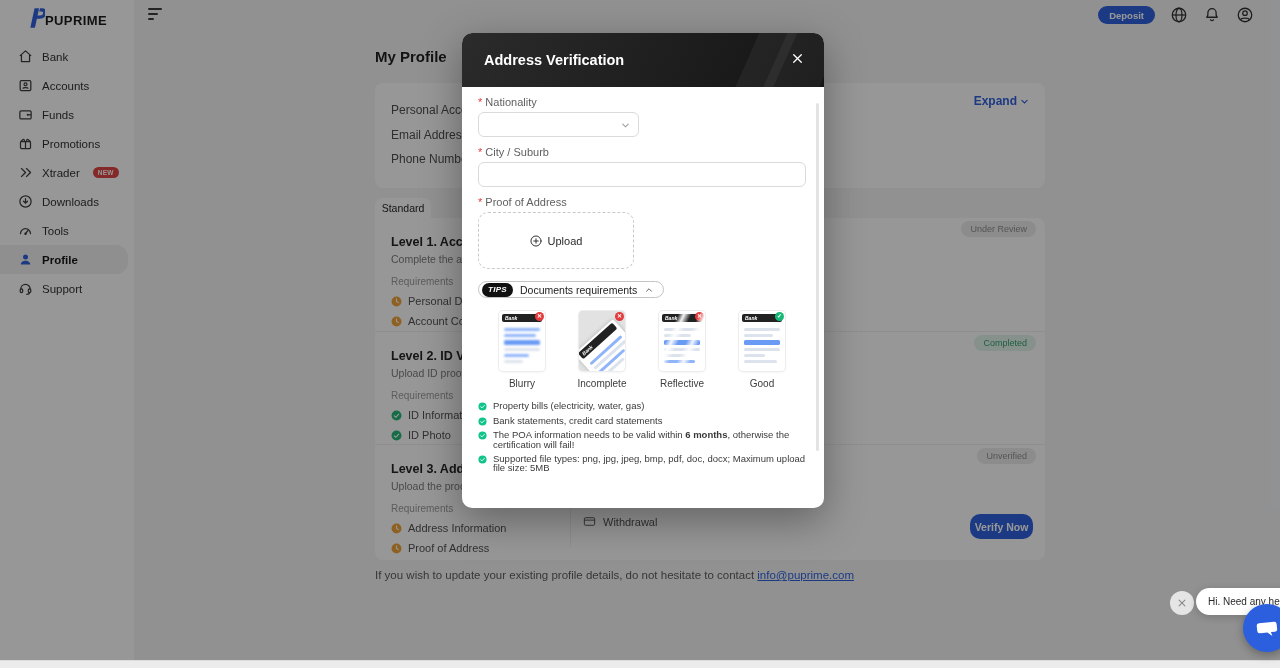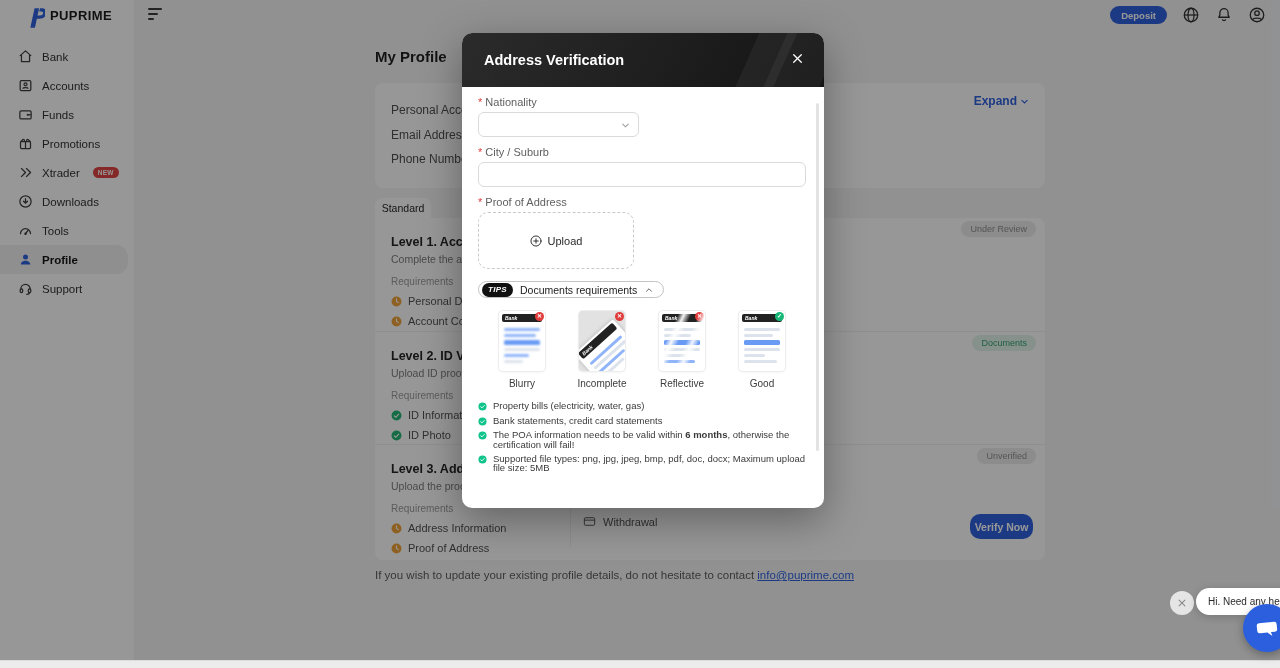--- a/index.html
+++ b/index.html
@@ -2,31 +2,31 @@
 <html style="--brand-blue: #2c5fdd; --red: #e04040; --green: #21b573; --orange: #f0a236;"><head>
 <meta charset="utf-8">
 <style>
   * { margin:0; padding:0; box-sizing:border-box; }
   html,body { width:1280px; height:668px; overflow:hidden; }
   body { font-family:"Liberation Sans", sans-serif; background:#f4f5f7; }
   #app { position:relative; width:1280px; height:668px; background:#f4f5f7; overflow:hidden; }
 
   
   .sidebar { position:absolute; left:0; top:0; width:134px; height:668px; background:#fff; z-index:1; }
-  .logo { display:flex; align-items:flex-start; gap:5px; padding:8px 0 14px 28px; }
+  .logo { display:flex; align-items:flex-end; padding:8px 0 14px 28px; }
   .logo-text { font-size:13px; font-weight:800; letter-spacing:.4px; color:#171717; }
   .nav-item { position:relative; display:flex; align-items:center; gap:9px; height:29px; padding-left:18px; cursor:pointer; }
   .nav-item.active { background:#f1f1f1; border-radius:0 12px 12px 0; margin-right:6px; }
   .nav-label { font-size:11.5px; color:#2e2e2e; }
   .nav-item.active .nav-label { font-weight:700; color:#111; }
   .nav-ic { width:15px; height:15px; display:flex; align-items:center; justify-content:center; }
   .new-badge { background:var(--red,#cf3434); color:#fff; font-size:6.5px; font-weight:700; border-radius:7px; padding:2px 5px; margin-left:4px; letter-spacing:.3px; }
 
   
-  .topbar { position:absolute; left:134px; top:0; right:0; height:31px; z-index:1; }
+  .topbar { position:absolute; left:134px; top:0; right:12px; height:31px; z-index:1; }
   .hamburger { position:absolute; left:14px; top:8px; width:16px; height:14px; cursor:pointer; }
   .hamburger i { display:block; height:2px; background:#3a3a3a; border-radius:1px; margin-bottom:3px; }
   .hamburger i:nth-child(1){width:14px} .hamburger i:nth-child(2){width:10px} .hamburger i:nth-child(3){width:6px}
   .top-right { position:absolute; right:14px; top:6px; display:flex; align-items:center; gap:15px; }
   .deposit-btn { background:var(--brand-blue,#2c5fdd); color:#fff; font-size:9.5px; font-weight:700; border:none; border-radius:9px; height:18px; padding:0 11px; cursor:pointer; }
   .tb-ic { width:18px; height:18px; cursor:pointer; display:flex; align-items:center; justify-content:center; }
 
   
   .content { position:absolute; left:134px; top:31px; right:0; bottom:0; z-index:1; }
   .page-head { position:absolute; left:241px; top:17px; display:flex; align-items:baseline; gap:28px; }
@@ -288,21 +288,21 @@
         <div class="lv-item">
           <svg width="11" height="11" viewBox="0 0 20 20">
               <circle cx="10" cy="10" r="9" fill="#f0a236"></circle>
               <path d="M10 5v5l3.4 2" stroke="#fff" stroke-width="2" fill="none" stroke-linecap="round"></path>
             </svg>
           <span>Account Configuration</span>
         </div>
       </div>
 
       <div class="level">
-        <span class="badge green">Documents</span>
+        <span class="badge green">Completed</span>
         <div class="lv-divider"></div>
         <div class="lv-title">Level 2. ID Verification</div>
         <div class="lv-desc">Upload ID proof to unlock deposit</div>
         <div class="lv-req-label">Requirements</div>
         <div class="lv-item">
           <svg width="11" height="11" viewBox="0 0 20 20">
               <circle cx="10" cy="10" r="9" fill="#21b573"></circle>
               <path d="M6 10.5l2.7 2.7L14 7.6" stroke="#fff" stroke-width="2" fill="none" stroke-linecap="round" stroke-linejoin="round"></path>
             </svg>
           <span>ID Information</span>

